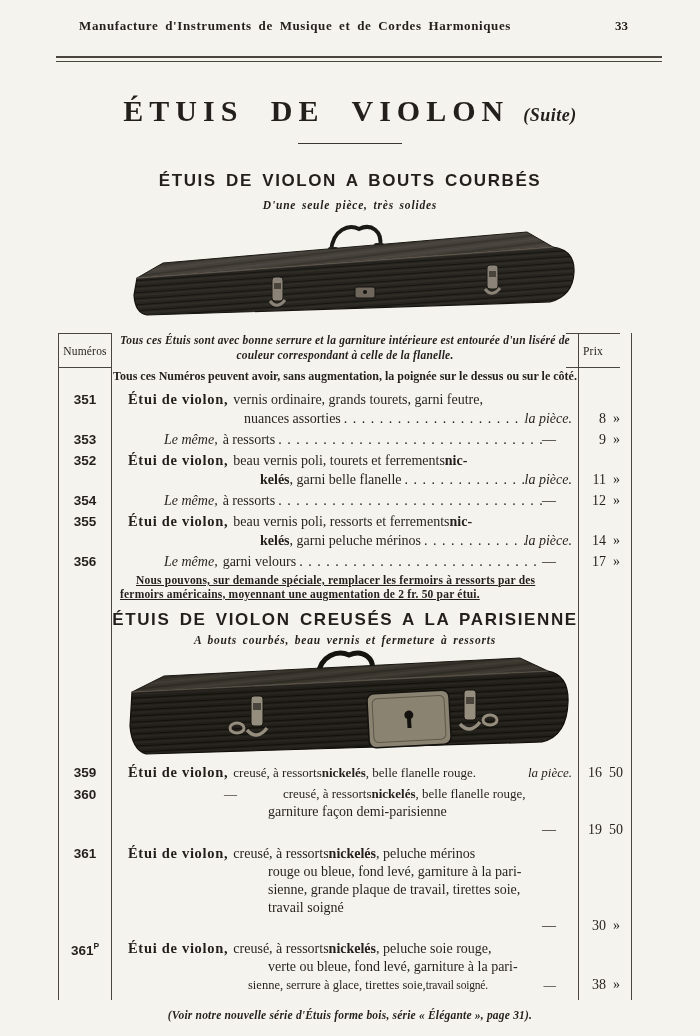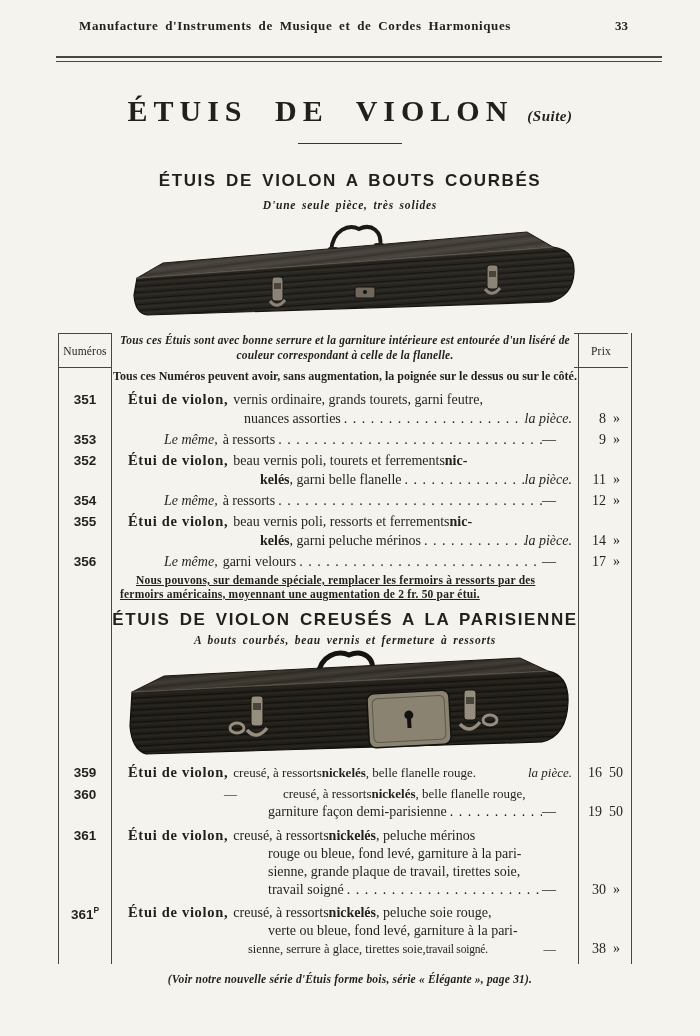--- a/index.html
+++ b/index.html
@@ -17,21 +17,21 @@
   .runhead{position:absolute;top:18px;left:0;width:700px;height:20px;}
   .runhead .rtitle{position:absolute;left:0;right:110px;text-align:center;
       font-weight:bold;font-size:13px;letter-spacing:0.6px;word-spacing:3px;}
   .runhead .pageno{position:absolute;right:72px;top:0;font-weight:bold;font-size:13px;}
   .dblrule{position:absolute;top:56px;left:56px;width:606px;height:3px;
       border-top:2px solid var(--line);border-bottom:1px solid var(--line);}
 
   
   .main-title{margin:94px 0 0;text-align:center;white-space:nowrap;}
   .main-title .big{font-size:30px;font-weight:bold;letter-spacing:6px;word-spacing:14px;}
-  .main-title .suite{font-size:15px;font-style:italic;font-weight:bold;letter-spacing:0.5px;margin-left:10px;}
+  .main-title .suite{font-size:18px;font-style:italic;font-weight:bold;letter-spacing:0.5px;margin-left:10px;}
   .title-rule{width:104px;border:0;border-top:1.6px solid var(--ink-soft);margin:15px auto 0;}
 
   
   .sec-head{text-align:center;font-family:"Liberation Sans","DejaVu Sans",sans-serif;
       font-weight:bold;font-size:17px;letter-spacing:1.6px;word-spacing:3px;}
   .sec-sub{text-align:center;font-style:italic;font-weight:bold;font-size:11.5px;letter-spacing:0.8px;word-spacing:2px;}
   .s1-head{margin-top:27px;}
   .s1-sub{margin-top:8px;}
 
   
@@ -41,21 +41,21 @@
   
   .cat-table{position:relative;margin:17px 0 0 58px;width:574px;}
   .rail{position:absolute;top:0;bottom:0;width:54px;z-index:1;
       border-left:1px solid var(--line);border-right:1px solid var(--line);box-sizing:border-box;}
   .rail-left{left:0;}
   .rail-right{right:0;}
   .hbox{position:absolute;top:0;width:54px;height:35px;box-sizing:border-box;z-index:2;
       border-top:1.2px solid var(--line);border-bottom:1.2px solid var(--line);
       display:flex;align-items:center;justify-content:center;font-size:11.5px;letter-spacing:0.2px;text-align:center;}
   .hbox-left{left:0;}
-  .hbox-right{right:4px;}
+  .hbox-right{right:12px;}
   .tcontent{position:relative;z-index:2;padding-bottom:6px;}
 
   .note-it{margin:2px 54px 0;padding:0 6px;text-align:center;
       font-style:italic;font-weight:bold;font-size:11.5px;line-height:15px;letter-spacing:0.2px;}
   .note-b{margin:6px 54px 0;text-align:center;font-weight:bold;font-size:12px;line-height:15px;}
 
   .row{display:flex;align-items:flex-start;margin-top:2px;}
   .row-first{margin-top:6px;}
   .cnum{width:54px;flex:none;text-align:center;
       font-family:"Liberation Sans","DejaVu Sans",sans-serif;font-weight:bold;font-size:13.5px;padding-top:2px;}
@@ -71,21 +71,21 @@
   .lead{font-weight:bold;font-size:14.5px;letter-spacing:0.7px;margin-right:5px;white-space:nowrap;}
   .leadit{font-style:italic;margin-right:5px;white-space:nowrap;}
   .dashlead{margin-right:46px;}
   .dots{flex:1 1 0;min-width:0;overflow:hidden;white-space:nowrap;letter-spacing:1px;padding:0 3px;}
   .unit{font-style:italic;white-space:nowrap;margin-left:auto;padding-right:2px;}
   .unit-dash{font-style:normal;padding-right:18px;}
   .ind36{padding-left:36px;}
   .ind96{padding-left:96px;}
   .ind116{padding-left:116px;}
   .ind132{padding-left:132px;}
-  .ind140{padding-left:140px;}
+  .ind140{padding-left:140px;flex-direction:column;}
   .ind120{padding-left:120px;}
   .tight{font-size:13px;}
   .tighter{font-size:12.5px;}
   .cond{font-size:11.5px;letter-spacing:-0.2px;}
 
   .footnote{margin:3px 54px 0;padding:0 8px;font-weight:bold;font-size:11.5px;line-height:13.5px;
       text-indent:16px;letter-spacing:0.2px;text-decoration:underline;}
 
   .s2-head{margin-top:9px;}
   .s2-sub{margin-top:4px;}

